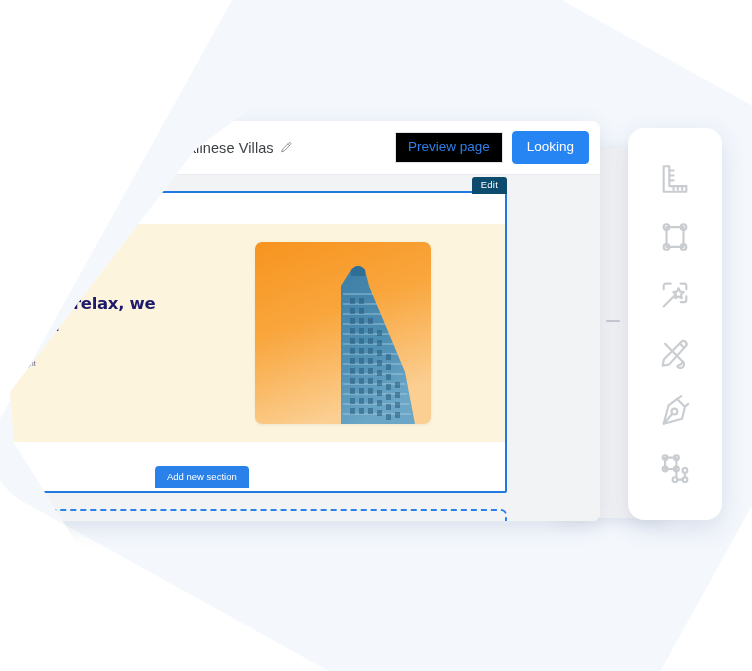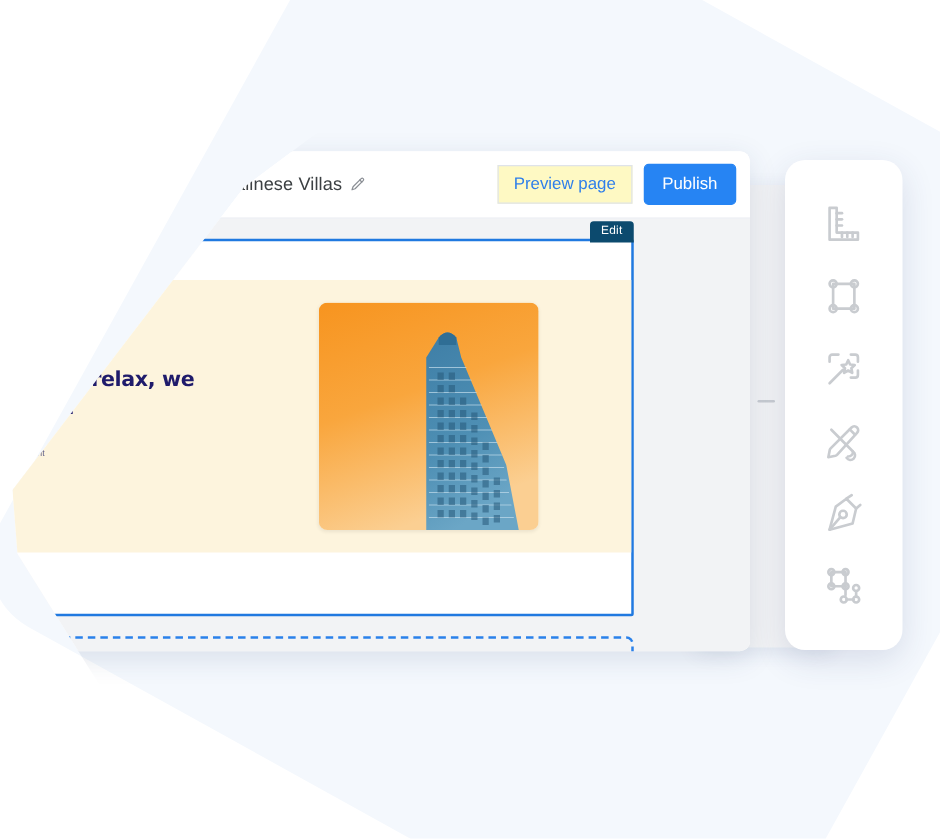--- a/index.html
+++ b/index.html
@@ -98,21 +98,21 @@
 
   .topbar-actions {
     margin-left: auto;
     display: flex;
     align-items: center;
     gap: 9px;
   }
   .btn-preview {
     font-size: 13.5px;
     color: #2f7fea;
-    background: #fef9c3;
+    background: #000000;
     border: 1px solid #dfe3e9;
     border-radius: 0;
     padding: 7px 12px 8px;
     line-height: 1;
     cursor: pointer;
     white-space: nowrap;
   }
   .btn-publish {
     font-size: 13.5px;
     color: #ffffff;
@@ -319,21 +319,21 @@
           <span class="pencil-icon">
             <svg width="13" height="13" viewBox="0 0 24 24" fill="none" stroke="#8b8f95" stroke-width="1.8" stroke-linecap="round" stroke-linejoin="round">
               <path d="M16.5 3.5a2.12 2.12 0 0 1 3 3L7.5 18.5 3 20l1.5-4.5Z"></path>
               <path d="M14.5 5.5l3 3"></path>
             </svg>
           </span>
         </div>
 
         <div class="topbar-actions">
           <button class="btn-preview">Preview page</button>
-          <button class="btn-publish">Publish</button>
+          <button class="btn-publish">Looking</button>
         </div>
       </div>
 
       <div class="editor-canvas">
 
         <div class="section-frame">
           <div class="edit-badge">Edit</div>
 
           <div class="hero">
             <div class="hero-text">
@@ -443,20 +443,21 @@
                 </svg>
               </div>
             </div>
           </div>
         </div>
 
         <div class="dropzone"></div>
       </div>
     </div>
 
+    <div class="add-section">Add new section</div>
 
   </div>
 
   <div class="toolbar">
 
     <div class="tool">
       <span>
         <svg viewBox="0 0 24 24">
           <path d="M4 3h4v14h12v4H4V3Z"></path>
           <path d="M8 6h3"></path>

